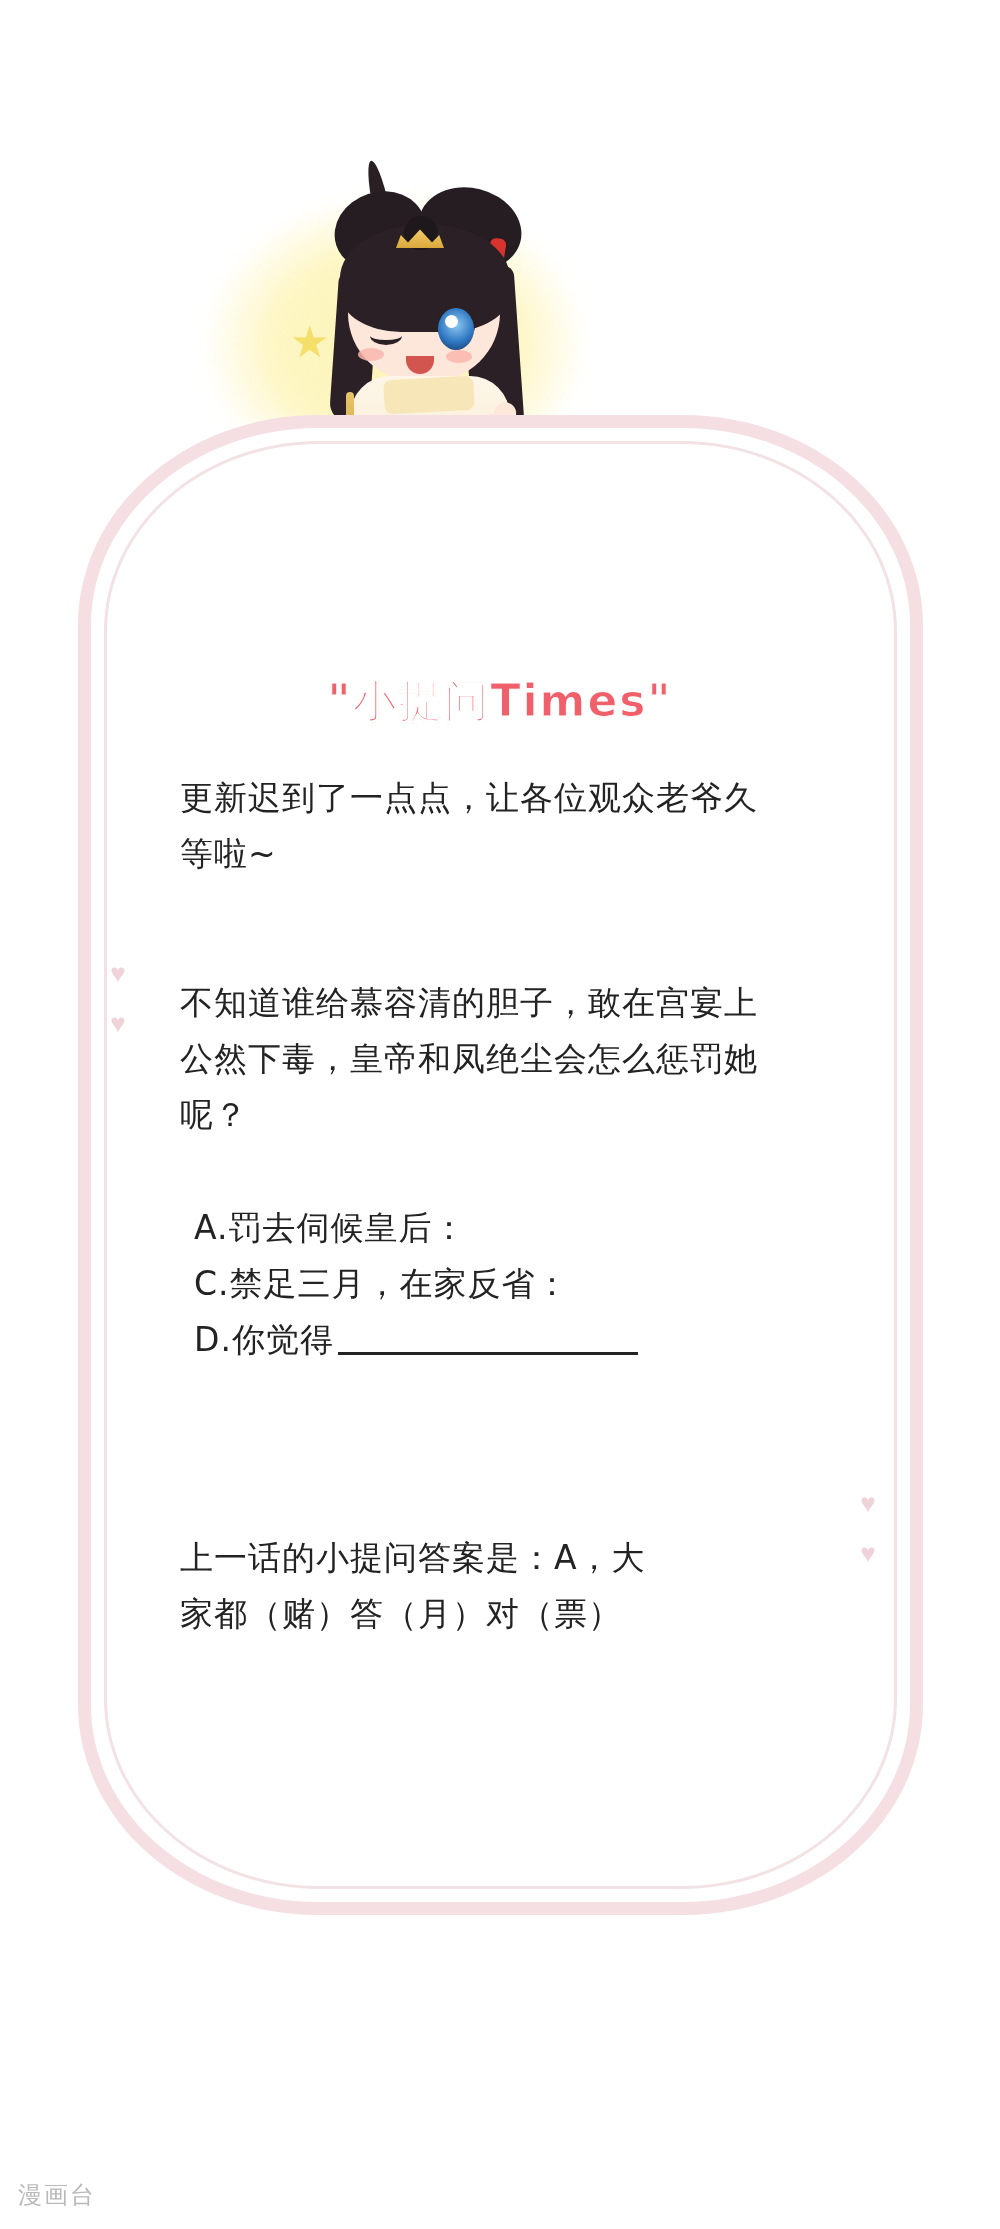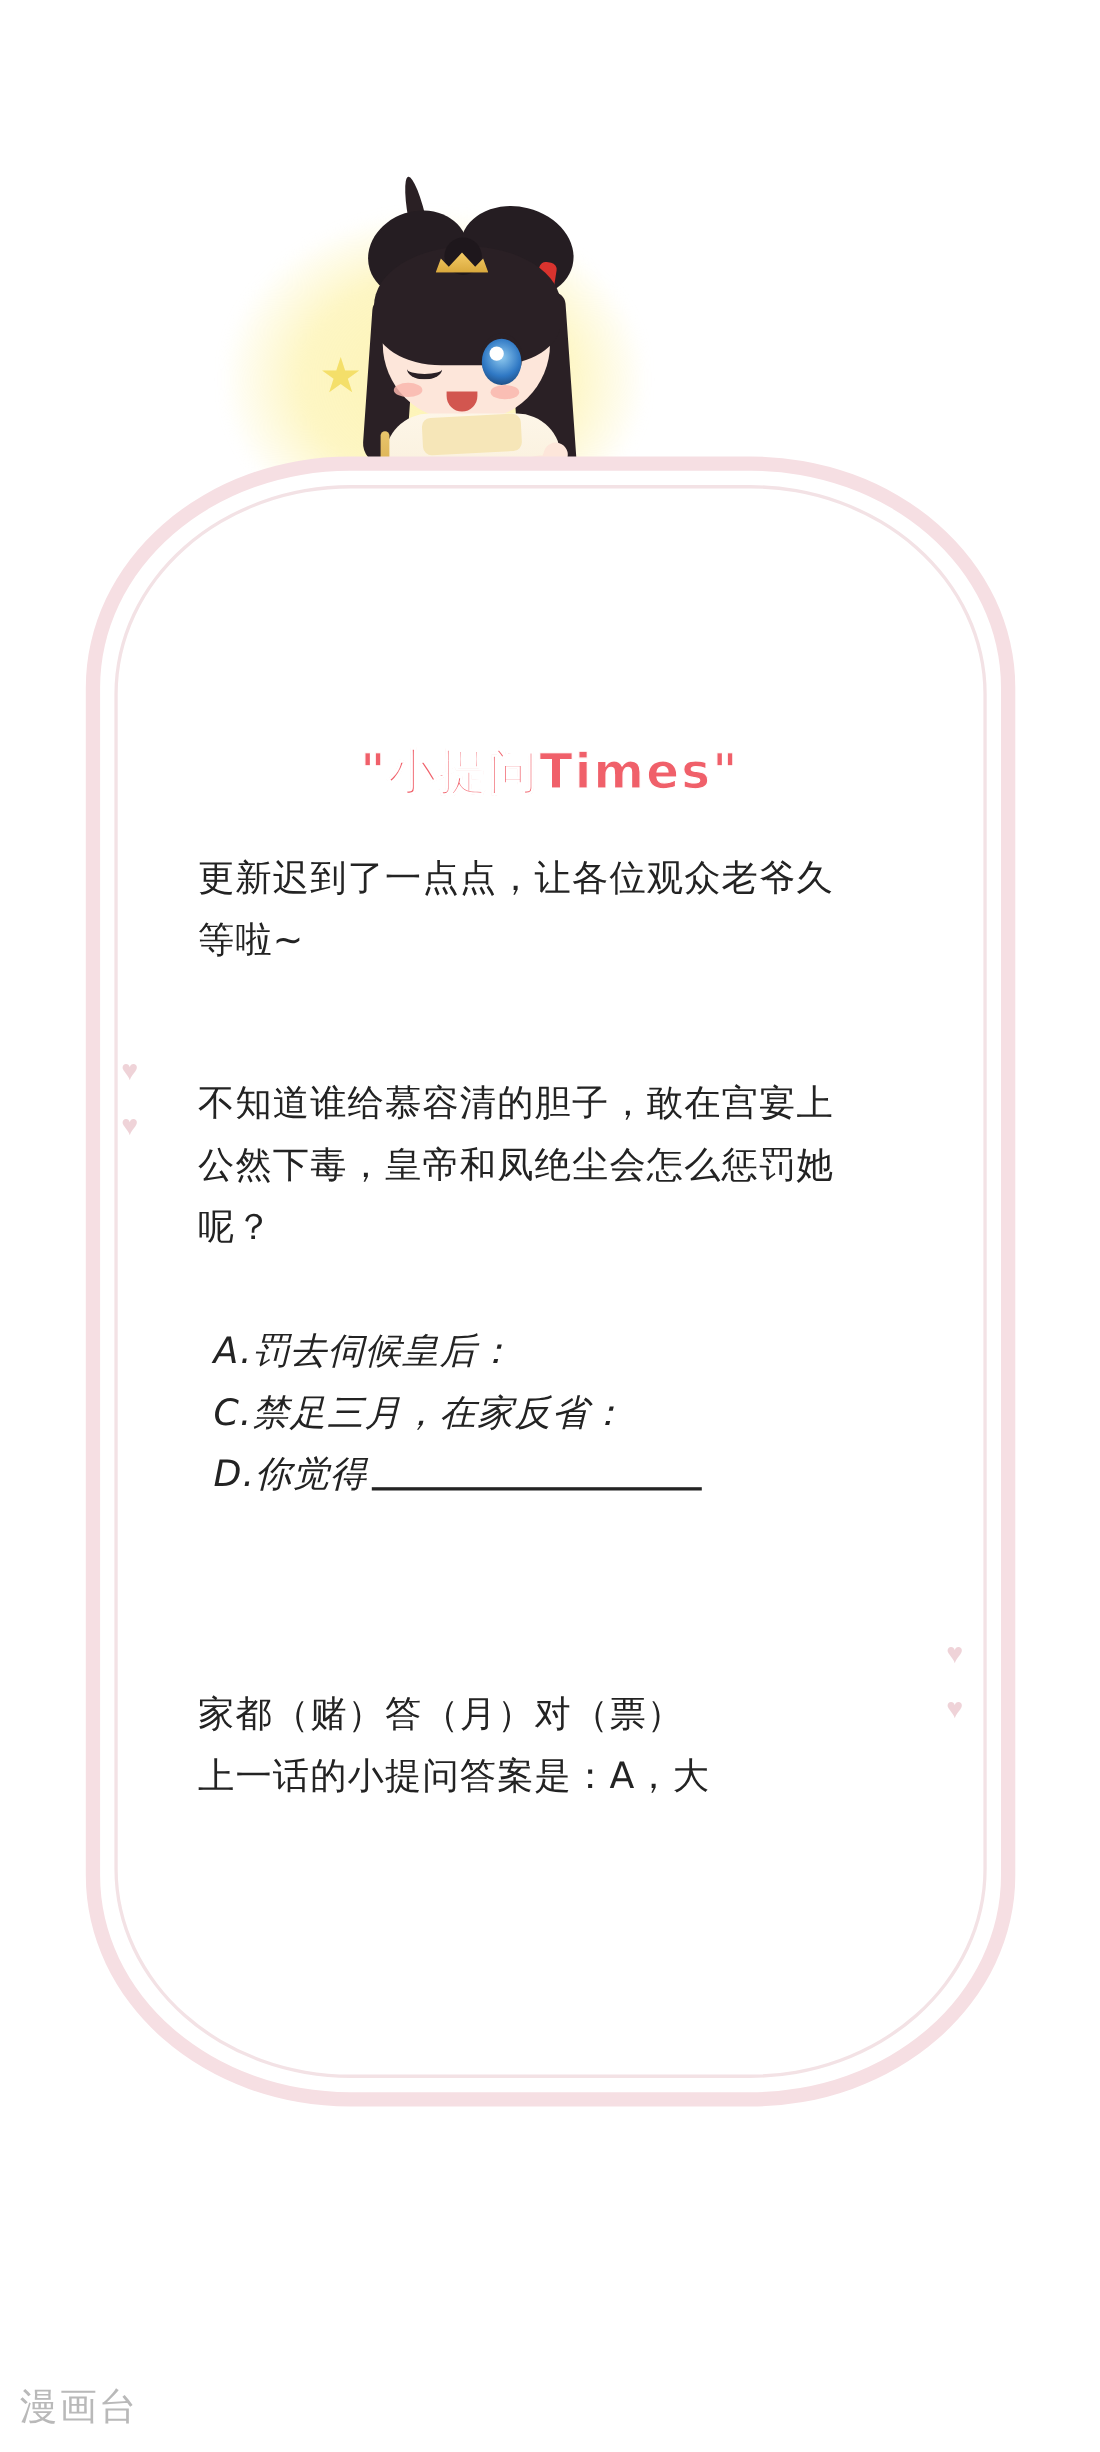--- a/index.html
+++ b/index.html
@@ -214,21 +214,21 @@
     left: 180px;
     width: 610px;
     font-family: "DejaVu Sans", sans-serif;
     color: #232323;
     font-size: 33px;
     line-height: 56px;
     letter-spacing: 1px;
   }
   .para1 { top: 770px; }
   .para2 { top: 975px; }
-  .options { top: 1200px; font-style: italic; }
+  .options { top: 1200px; }
   .option { white-space: nowrap; padding-left: 14px; }
   .option .blank {
     display: inline-block;
     width: 300px;
     border-bottom: 3px solid #232323;
     vertical-align: -4px;
     margin-left: 4px;
   }
   .para3 { top: 1530px; }
   .para3 .l { display: block; }
@@ -260,21 +260,21 @@
     letter-spacing: 1px;
     text-align: center;
   }
 
   
   .watermark {
     position: absolute;
     left: 18px;
     bottom: 18px;
     font-family: "DejaVu Sans", sans-serif;
-    font-size: 34px;
+    font-size: 24px;
     color: #b9b9b9;
     letter-spacing: 2px;
   }
 </style>
 </head>
 <body>
 
 <div class="page">
 
   <div class="halo"></div>
@@ -317,20 +317,20 @@
 
   <div class="text-block para2">不知道谁给慕容清的胆子，敢在宫宴上公然下毒，皇帝和凤绝尘会怎么惩罚她呢？</div>
 
   <div class="text-block options">
     <div class="option">A.罚去伺候皇后：</div>
     <div class="option">C.禁足三月，在家反省：</div>
     <div class="option"><span>D.你觉得</span><span class="blank"></span></div>
   </div>
 
   <div class="text-block para3">
+    <span class="l">上一话的小提问答案是：A，大</span>
     <span class="l">家都（赌）答（月）对（票）</span>
-    <span class="l">上一话的小提问答案是：A，大</span>
   </div>
 
 
   <div class="watermark">漫画台</div>
 
 </div>
 
 </body></html>

